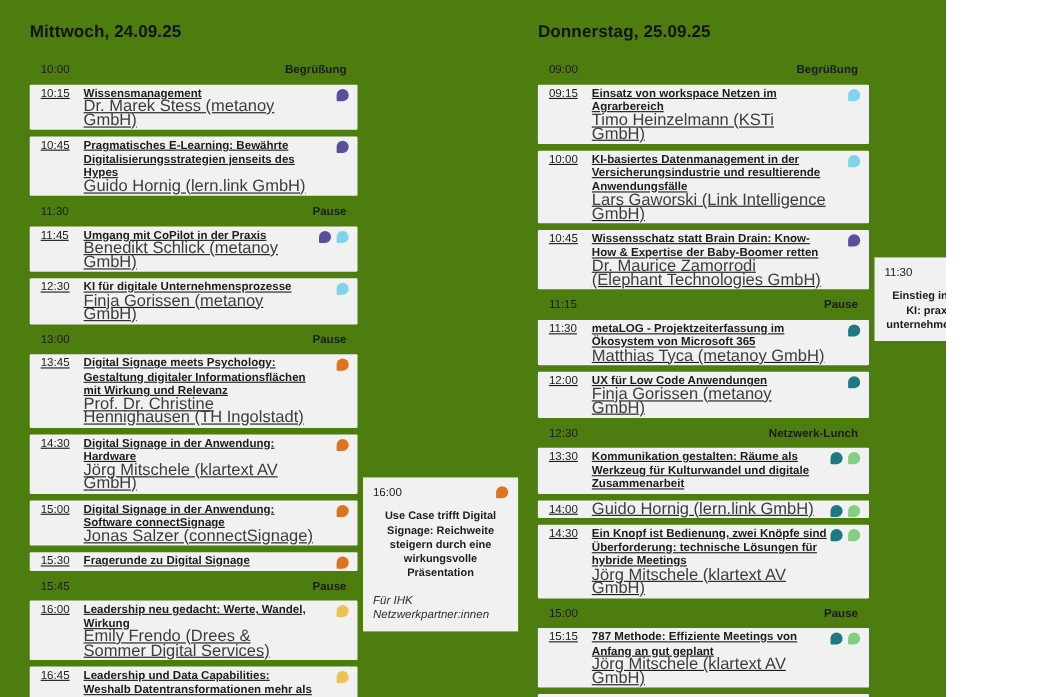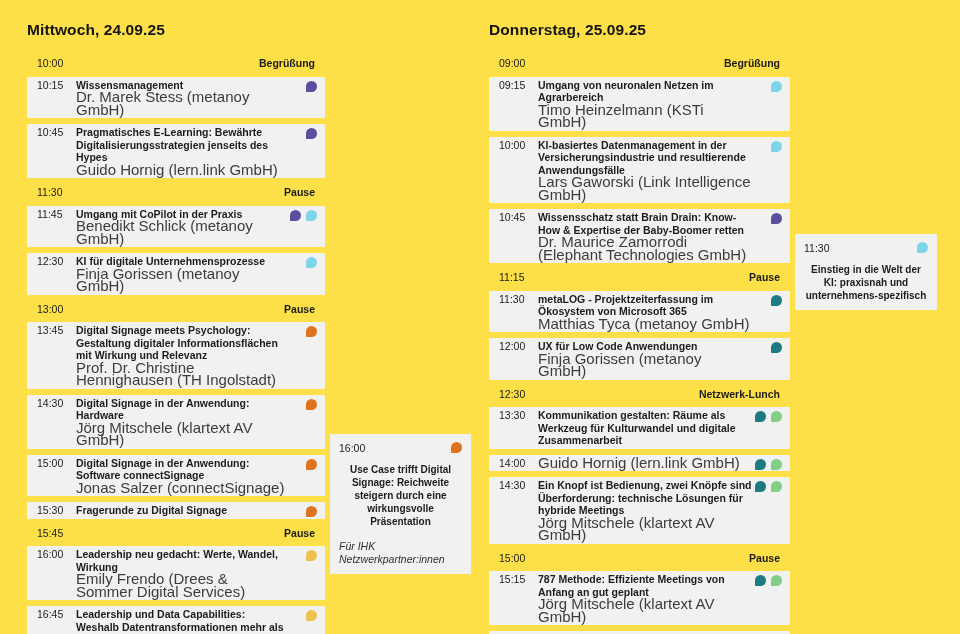--- a/index.html
+++ b/index.html
@@ -1,26 +1,26 @@
 <!DOCTYPE html>
 <html><head>
 <meta charset="utf-8">
 <style>
   html,body{margin:0;padding:0;background:#ffffff;}
   .canvas{
-    position:relative;width:960px;height:634px;background:#fde047;overflow:hidden;
+    position:relative;width:860px;height:634px;background:#4d7c0f;overflow:hidden;
     font-family:"Liberation Sans","DejaVu Sans",sans-serif;color:#191919;
   }
   .day-col{position:absolute;top:21px;}
   .day-col.left{left:27px;width:298px;}
   .day-col.right{left:489px;width:301px;}
   .day-title{font-size:15.5px;line-height:18px;font-weight:bold;margin:0 0 16px 0;color:#141414;letter-spacing:.1px;}
   .rows{display:block;}
   .row{position:relative;display:flex;align-items:flex-start;margin-bottom:6px;border-radius:1px;}
-  .row.session{background:#f1f1f1;padding:2px 10px;}
+  .row.session{background:#f1f1f1;padding:2px 10px;text-decoration:underline;}
   .row.break{background:transparent;padding:2px 10px;margin-bottom:5px;}
   .time{flex:0 0 30px;font-size:10.5px;line-height:12.5px;margin-right:9px;color:#1c1c1c;white-space:nowrap;}
   .content{flex:1;padding-right:28px;}
   .row.break .content{padding-right:0;text-align:right;}
   .s-title{font-size:10.5px;line-height:12.5px;font-weight:bold;color:#1c1c1c;}
   .s-speaker{font-size:15px;line-height:12.5px;color:#3c3c3c;}
   .tags{position:absolute;top:4px;right:8px;display:flex;gap:5px;}
   .tag{width:11px;height:11px;border-radius:6px 6px 6px 1px;display:inline-block;}
   .panel{position:absolute;background:#f1f1f1;padding:8px 9px;box-sizing:border-box;}
   .panel-left{left:330px;top:434px;width:141px;min-height:93px;}
@@ -176,21 +176,21 @@
     <div class="rows">
         <div class="row break">
           <span class="time">09:00</span>
           <div class="content">
             <div class="s-title">Begrüßung</div>
           </div>
         </div>
         <div class="row session">
           <span class="time">09:15</span>
           <div class="content">
-            <div class="s-title">Umgang von neuronalen Netzen im Agrarbereich</div>
+            <div class="s-title">Einsatz von workspace Netzen im Agrarbereich</div>
             <div class="s-speaker">Timo Heinzelmann (KSTi GmbH)</div>
           </div>
           <div class="tags">
             <span class="tag" style="background: rgb(126, 213, 233);"></span>
           </div>
         </div>
         <div class="row session">
           <span class="time">10:00</span>
           <div class="content">
             <div class="s-title">KI-basiertes Datenmanagement in der Versicherungsindustrie und resultierende Anwendungsfälle</div>

